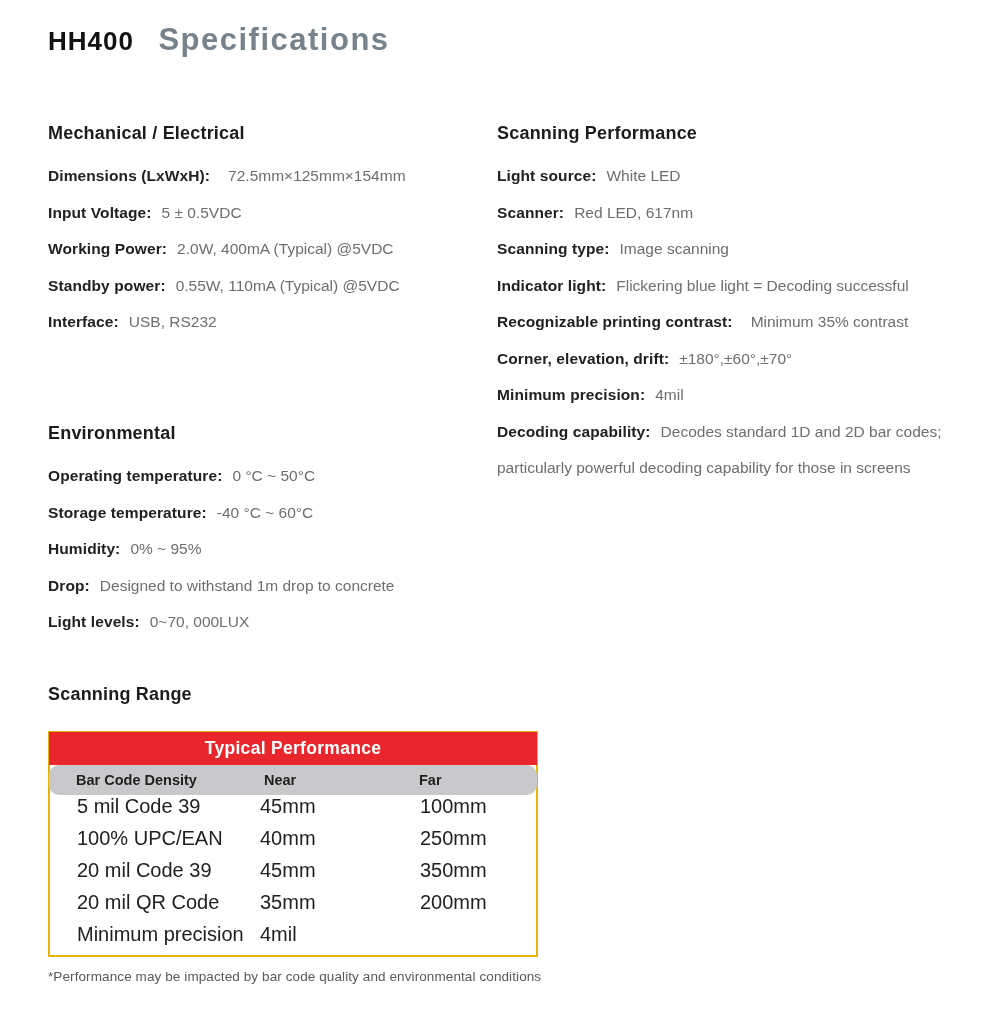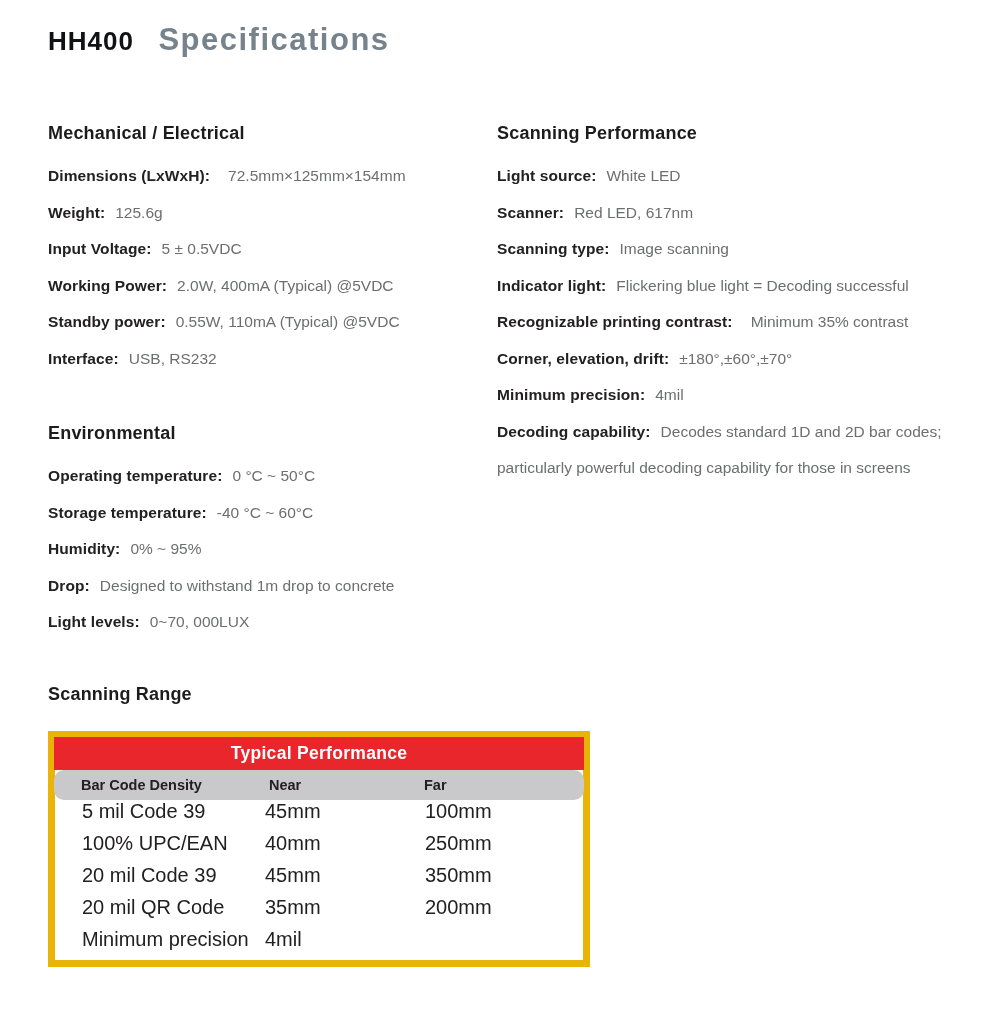--- a/index.html
+++ b/index.html
@@ -35,22 +35,22 @@
     font-size:18px; font-weight:600; color:#1c1c1e;
     line-height:26px; margin-bottom:12px; letter-spacing:0.2px;
   }
   .spec-row { line-height:36.5px; font-size:15.5px; }
   .spec-label { font-weight:bold; color:#232022; letter-spacing:0.1px; }
   .spec-value { color:#6d6e70; margin-left:10px; }
   .spec-value.wide-gap { margin-left:18px; }
 
   
   .range-table {
-    margin-top:24px; width:542px;
-    border:7px solid #eab308; background:#fff;
+    margin-top:24px; width:490px;
+    border:2px solid #eab308; background:#fff;
     font-size:14.5px;
   }
   .tbl-title {
     background:#e9262b; color:#ffffff; text-align:center;
     font-size:17.5px; font-weight:600; letter-spacing:0.3px;
     height:33px; line-height:33px;
     margin:-1px -1px 0 -1px;
   }
   .tbl-head {
     background:#c9c9cb; height:30px;
@@ -80,23 +80,20 @@
 
   <div class="title-bar">
     <span class="model">HH400</span>
     <span class="subtitle">Specifications</span>
   </div>
 
   <div class="sec sec-mech">
     <div class="sec-heading">Mechanical / Electrical</div>
     <p class="spec-row">
       <span class="spec-label">Dimensions (LxWxH):</span><span class="spec-value wide-gap">72.5mm×125mm×154mm</span>
-    </p>
-    <p class="spec-row">
-      <span class="spec-label">Weight:</span><span class="spec-value">125.6g</span>
     </p>
     <p class="spec-row">
       <span class="spec-label">Input Voltage:</span><span class="spec-value">5 ± 0.5VDC</span>
     </p>
     <p class="spec-row">
       <span class="spec-label">Working Power:</span><span class="spec-value">2.0W, 400mA (Typical) @5VDC</span>
     </p>
     <p class="spec-row">
       <span class="spec-label">Standby power:</span><span class="spec-value">0.55W, 110mA (Typical) @5VDC</span>
     </p>
@@ -182,15 +179,16 @@
         <span class="cell-near">35mm</span>
         <span class="cell-far">200mm</span>
       </div>
       <div class="tbl-row">
         <span class="cell-density">Minimum precision</span>
         <span class="cell-near shift-left">4mil</span>
         <span class="cell-far"></span>
       </div>
     </div>
 
+    <div class="footnote">*Performance may be impacted by bar code quality and environmental conditions</div>
   </div>
 
 </div>
 
 </body></html>

